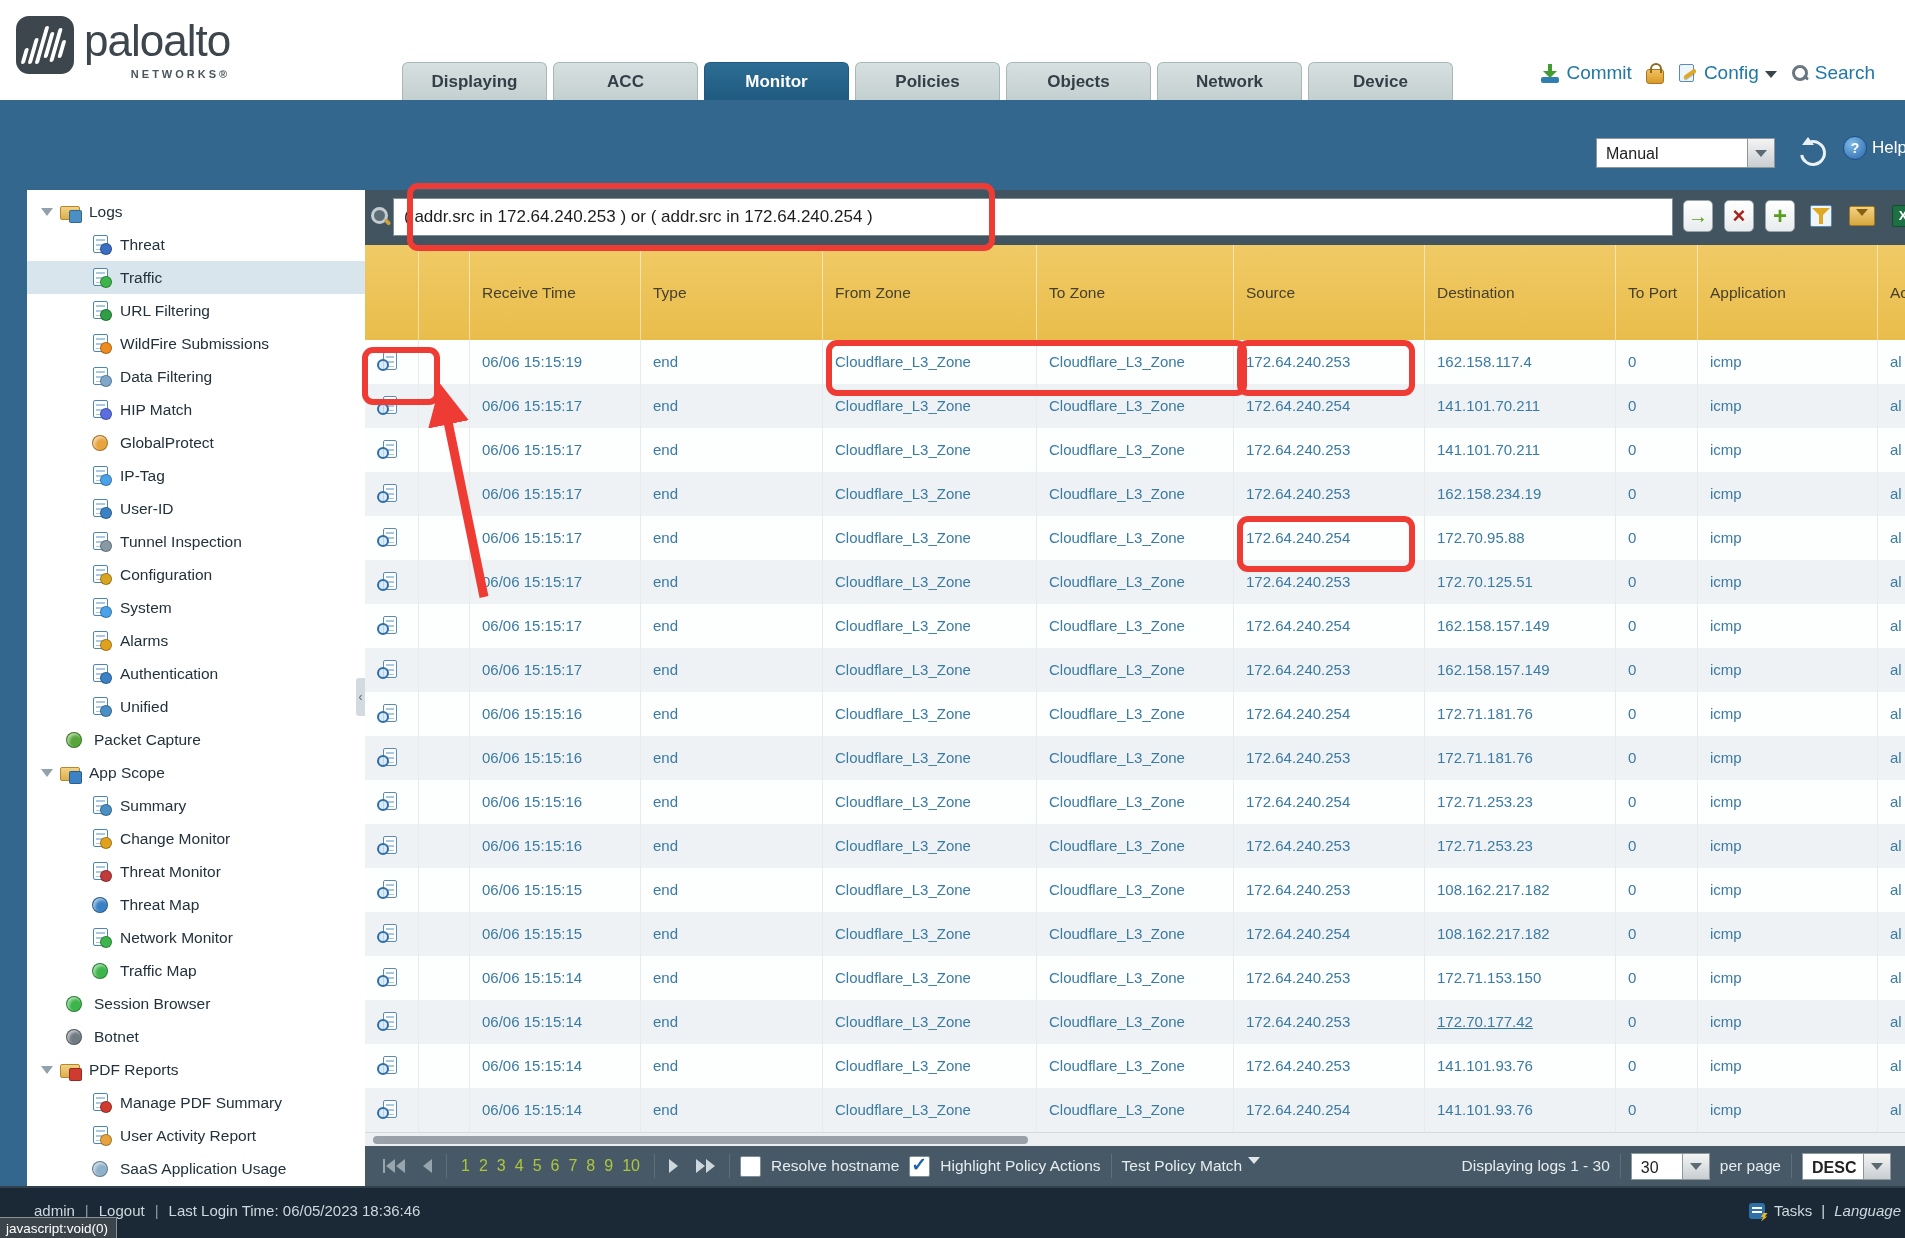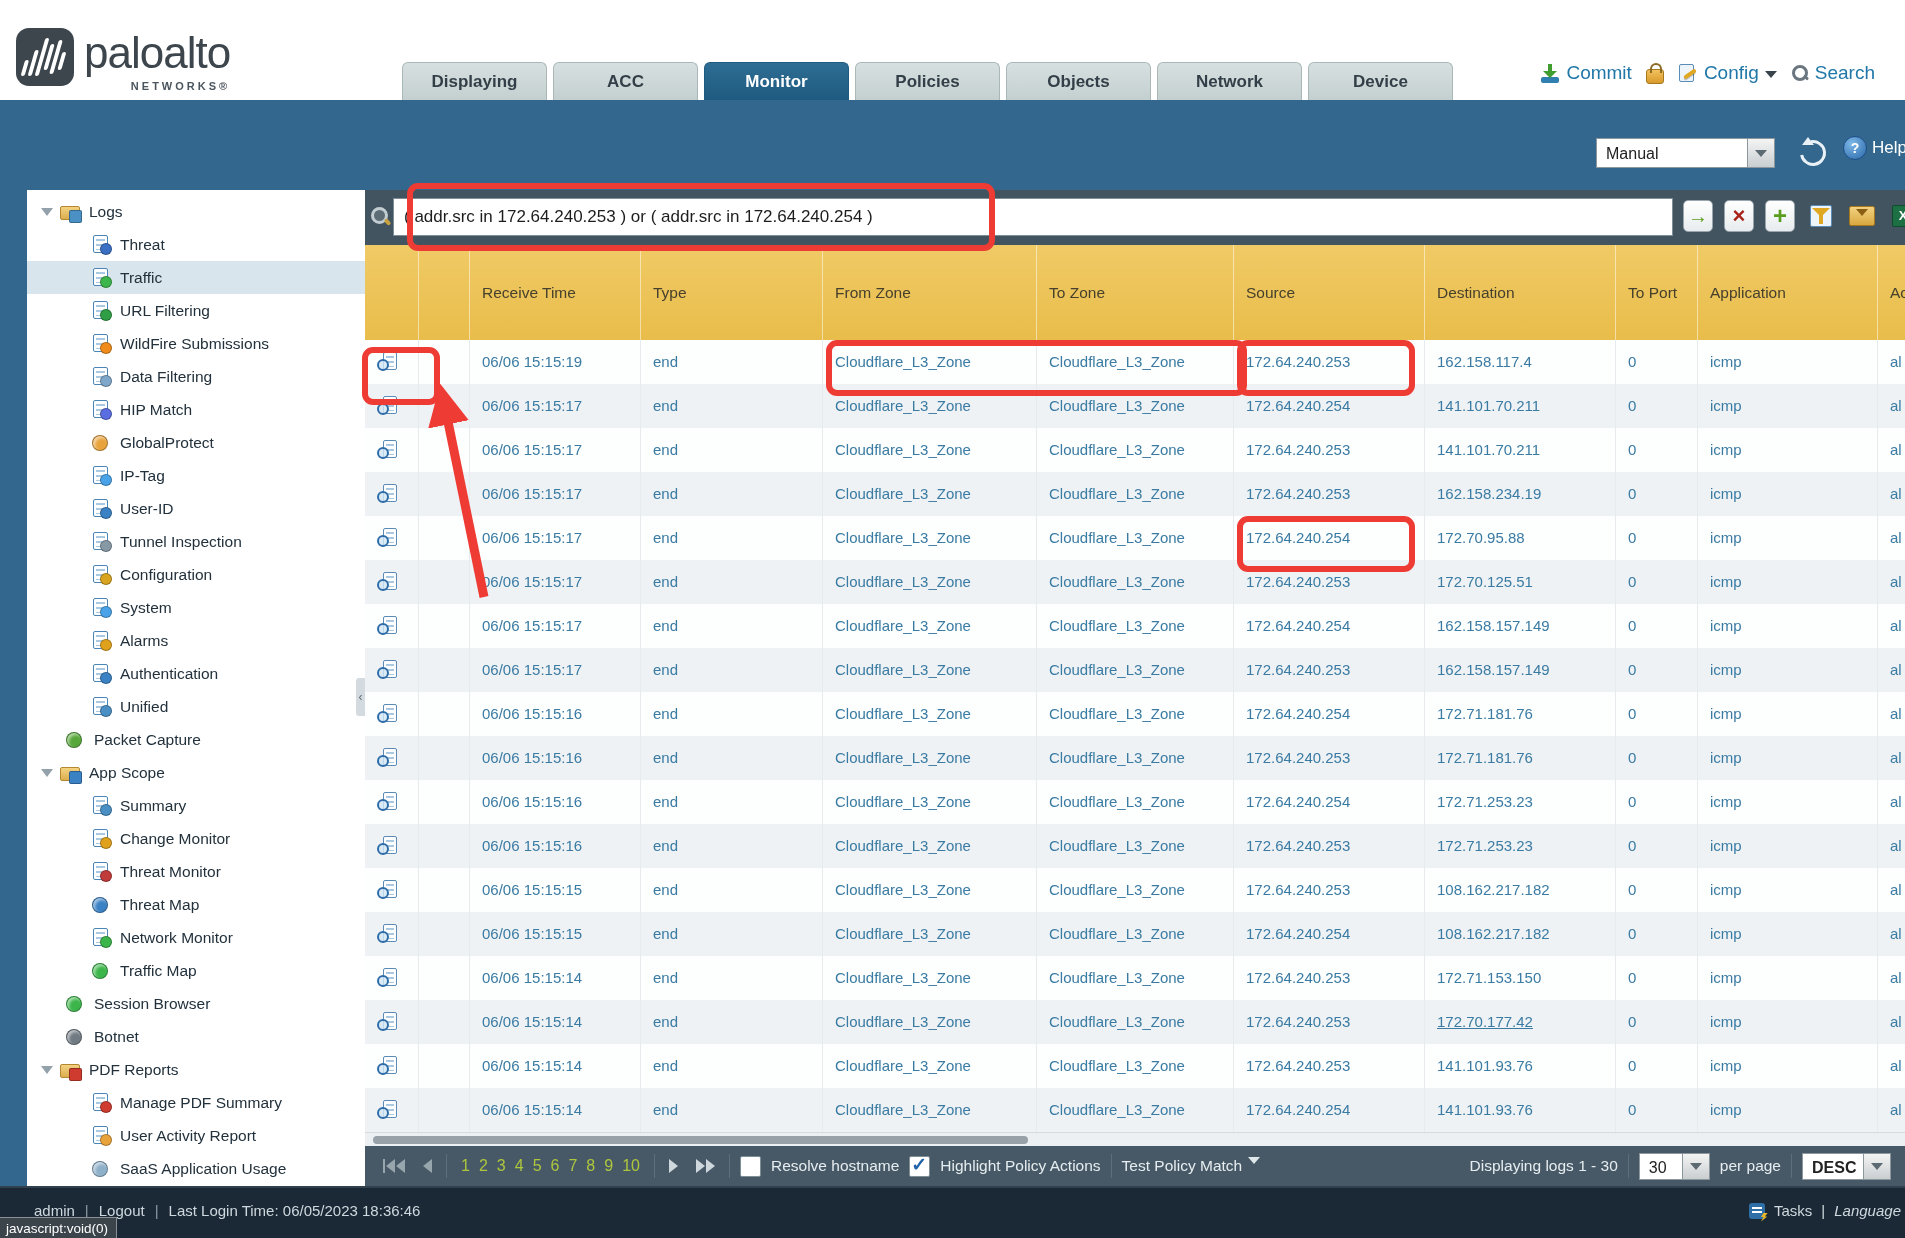--- a/index.html
+++ b/index.html
@@ -1,21 +1,21 @@
 <!DOCTYPE html>
 <html><head>
 <meta charset="utf-8">
 <style>
   html,body{margin:0;padding:0;width:1905px;height:1238px;overflow:hidden;
     font-family:"Liberation Sans",sans-serif;background:#fff;}
   #screen{position:absolute;left:0;top:0;width:1905px;height:1238px;background:#fff;}
 
   
   #top-header{position:absolute;left:0;top:0;width:1905px;height:100px;background:#fff;}
-  #logo{position:absolute;left:16px;top:28px;display:flex;}
+  #logo{position:absolute;left:16px;top:16px;display:flex;}
   #logo-mark{width:58px;height:58px;background:#3d464d;border-radius:13px;position:relative;overflow:hidden;flex:none;}
   #logo-mark .bars{position:absolute;left:10px;top:10px;display:flex;gap:3px;transform:skewX(-16deg);}
   #logo-mark .bars i{display:block;width:4px;background:#fff;border-radius:2px;}
   #brand-text{margin-left:10px;position:relative;}
   #brand-name{font-size:44px;color:#3d464d;letter-spacing:-1px;line-height:50px;font-weight:500;}
   #brand-sub{font-size:11px;color:#4b555e;letter-spacing:3px;font-weight:bold;text-align:right;margin-top:2px;}
 
   
   #tabs{position:absolute;left:402px;top:62px;display:flex;gap:6px;height:38px;}
   .tab{min-width:145px;height:38px;line-height:38px;text-align:center;font-size:17px;font-weight:bold;
@@ -124,21 +124,21 @@
   .tri{width:0;height:0;border-top:7px solid transparent;border-bottom:7px solid transparent;display:inline-block;}
   .tri.l{border-right:9px solid #97a5ad;}
   .tri.r{border-left:9px solid #cdd7dc;}
   .pgbtn{display:flex;align-items:center;gap:1px;cursor:pointer;padding:0 4px;}
   .pgbtn .bar{width:2px;height:14px;background:#97a5ad;}
   #pages{display:flex;gap:9px;margin:0 4px;}
   .page-num{color:#aec63d;cursor:pointer;font-size:16px;}
   .pcheck{width:19px;height:19px;background:#fff;border:1px solid #7e8d96;border-radius:2px;position:relative;cursor:pointer;flex:none;}
   .pcheck.checked::after{content:"✓";position:absolute;left:1px;top:-4px;color:#1f63a8;font-size:19px;font-weight:bold;}
   .caret-light{width:0;height:0;border-left:6px solid transparent;border-right:6px solid transparent;border-top:7px solid #dfe7ea;margin-left:6px;}
-  #pp-combo .combo-text{width:44px;height:27px;line-height:27px;}
+  #pp-combo .combo-text{width:52px;height:27px;line-height:27px;}
   #pp-combo .combo-btn{height:27px;}
   #sort-combo .combo-text{width:62px;height:27px;line-height:27px;font-weight:bold;}
   #sort-combo .combo-btn{height:27px;}
   .pg-right{margin-left:auto;display:flex;align-items:center;gap:10px;}
 
   
   #statusbar{position:absolute;left:0;top:1186px;width:1905px;height:52px;background:#1b2936;border-top:2px solid #31414d;color:#cfd8de;font-size:15px;}
   #status-left{position:absolute;left:34px;top:14px;display:flex;gap:10px;align-items:center;}
   #status-left .sep{color:#8d9aa3;}
   #status-right{position:absolute;right:4px;top:14px;display:flex;gap:9px;align-items:center;}

